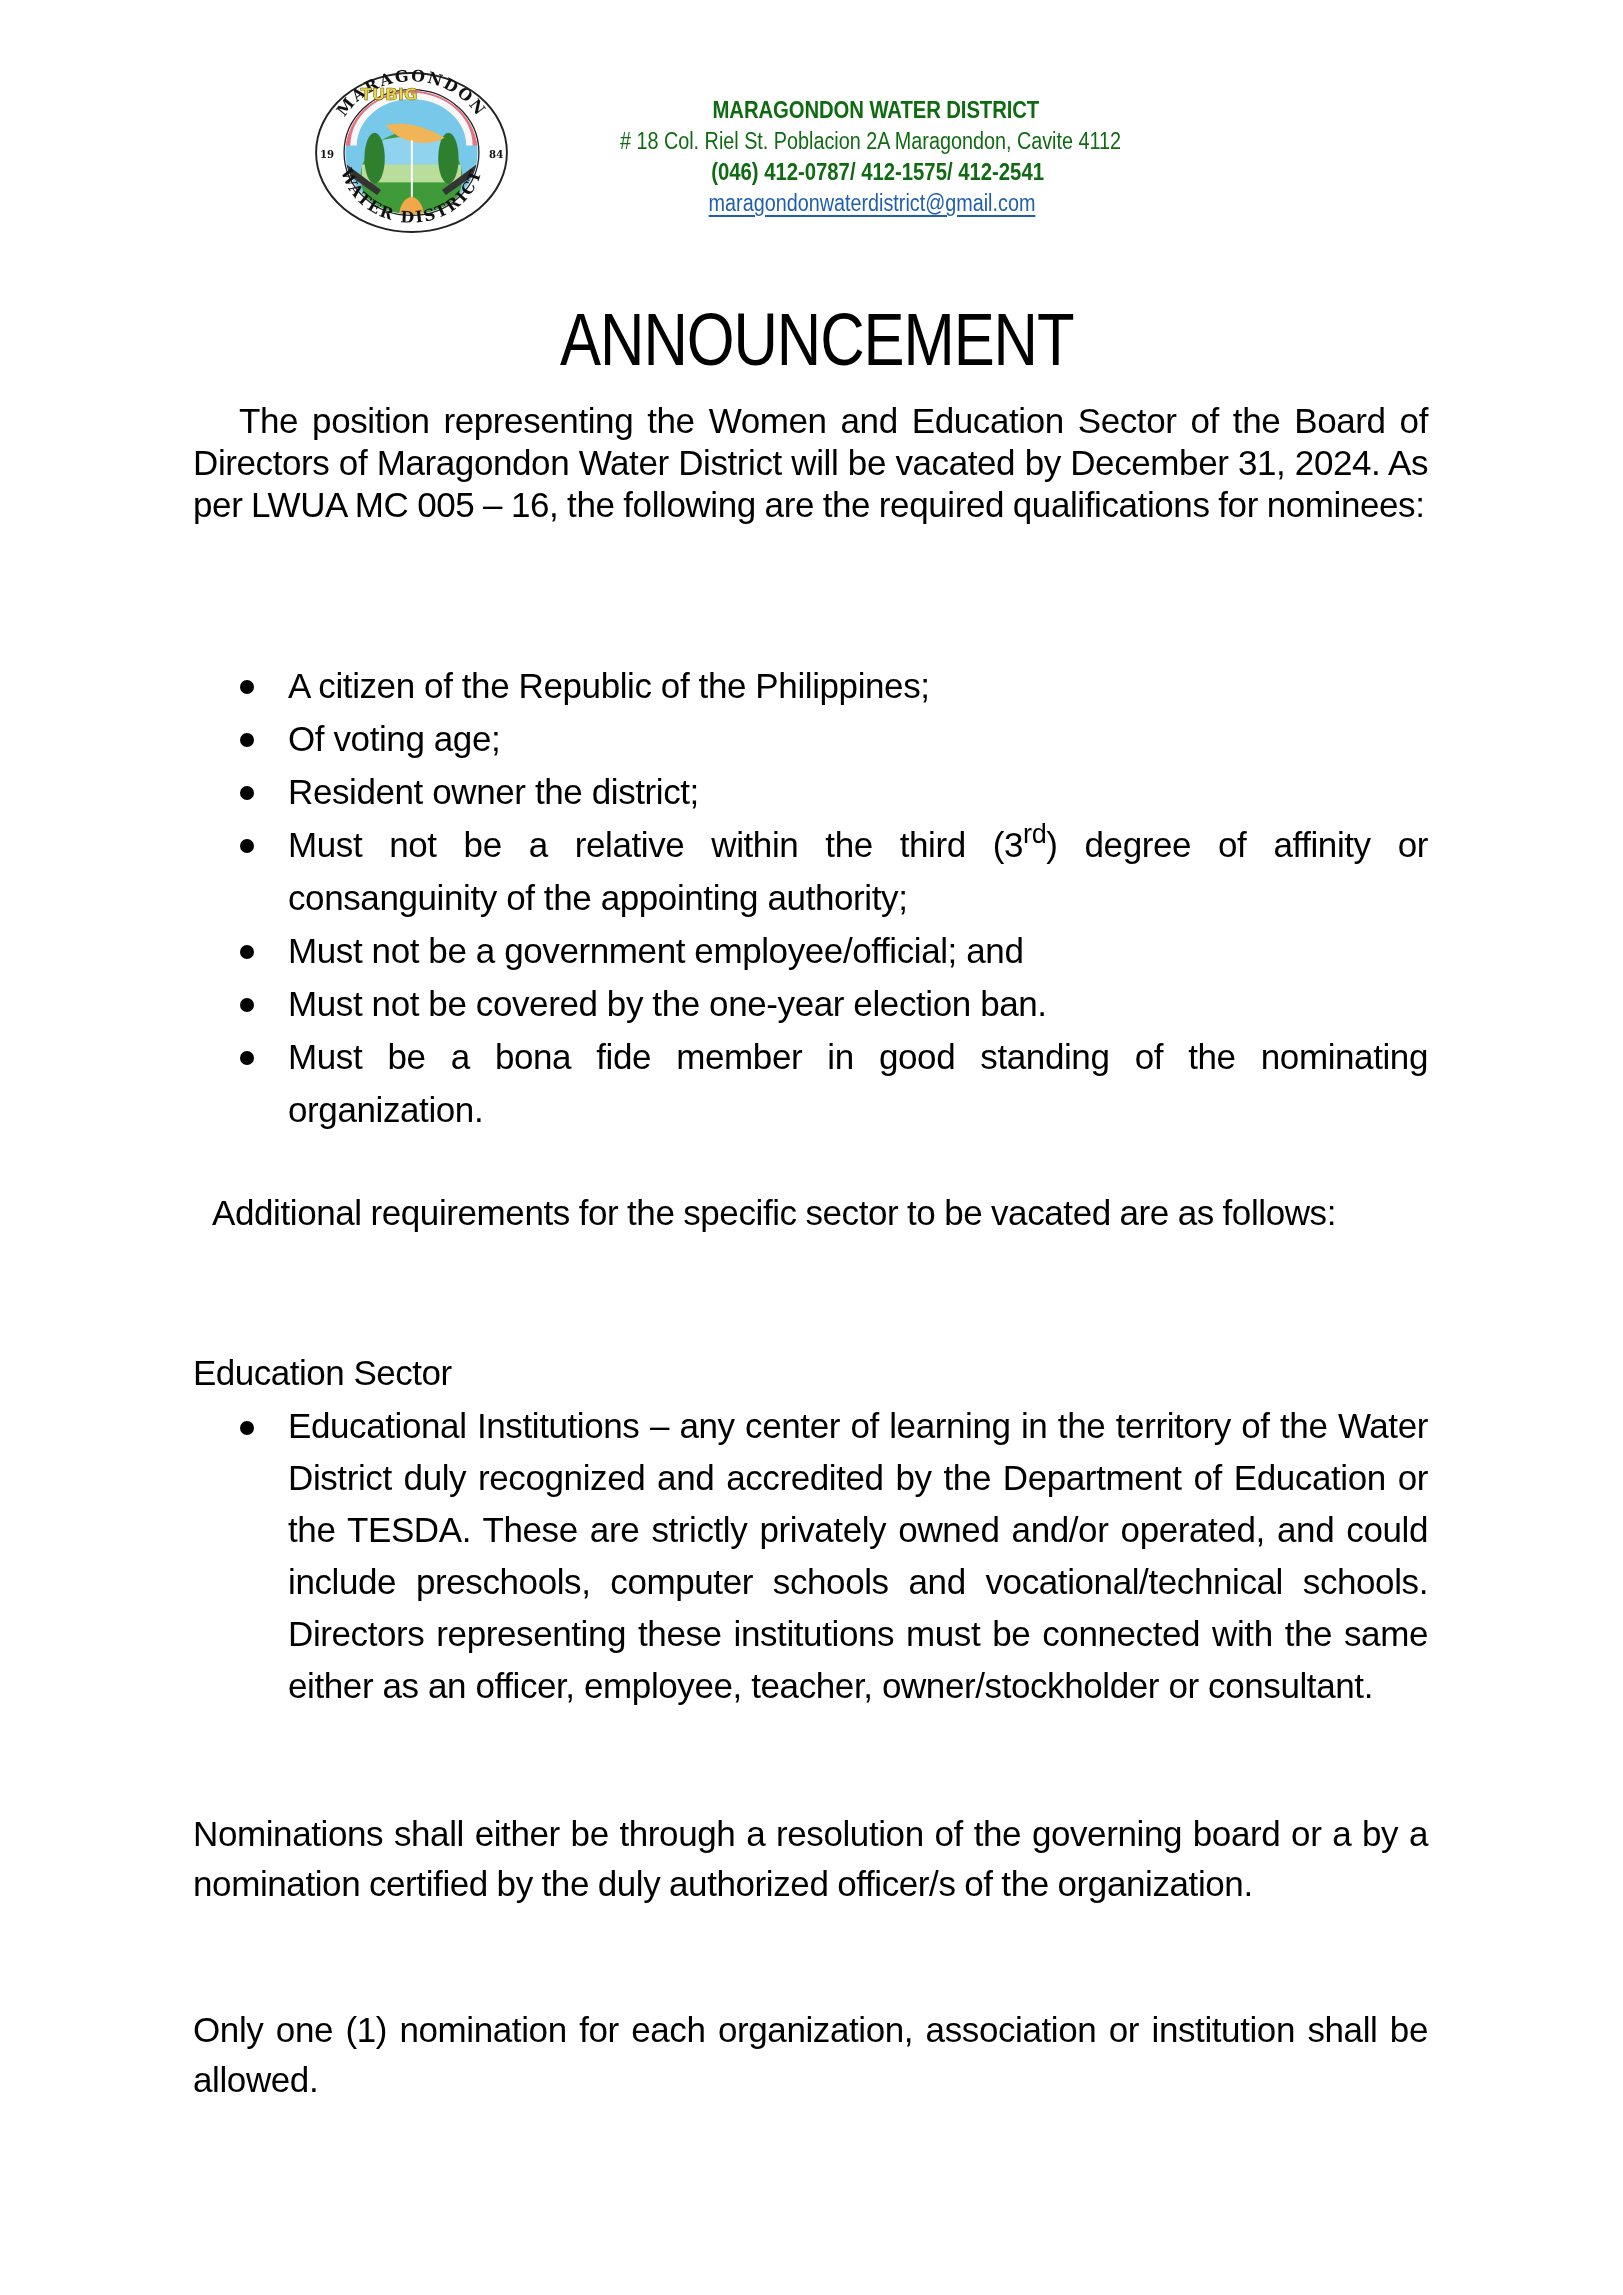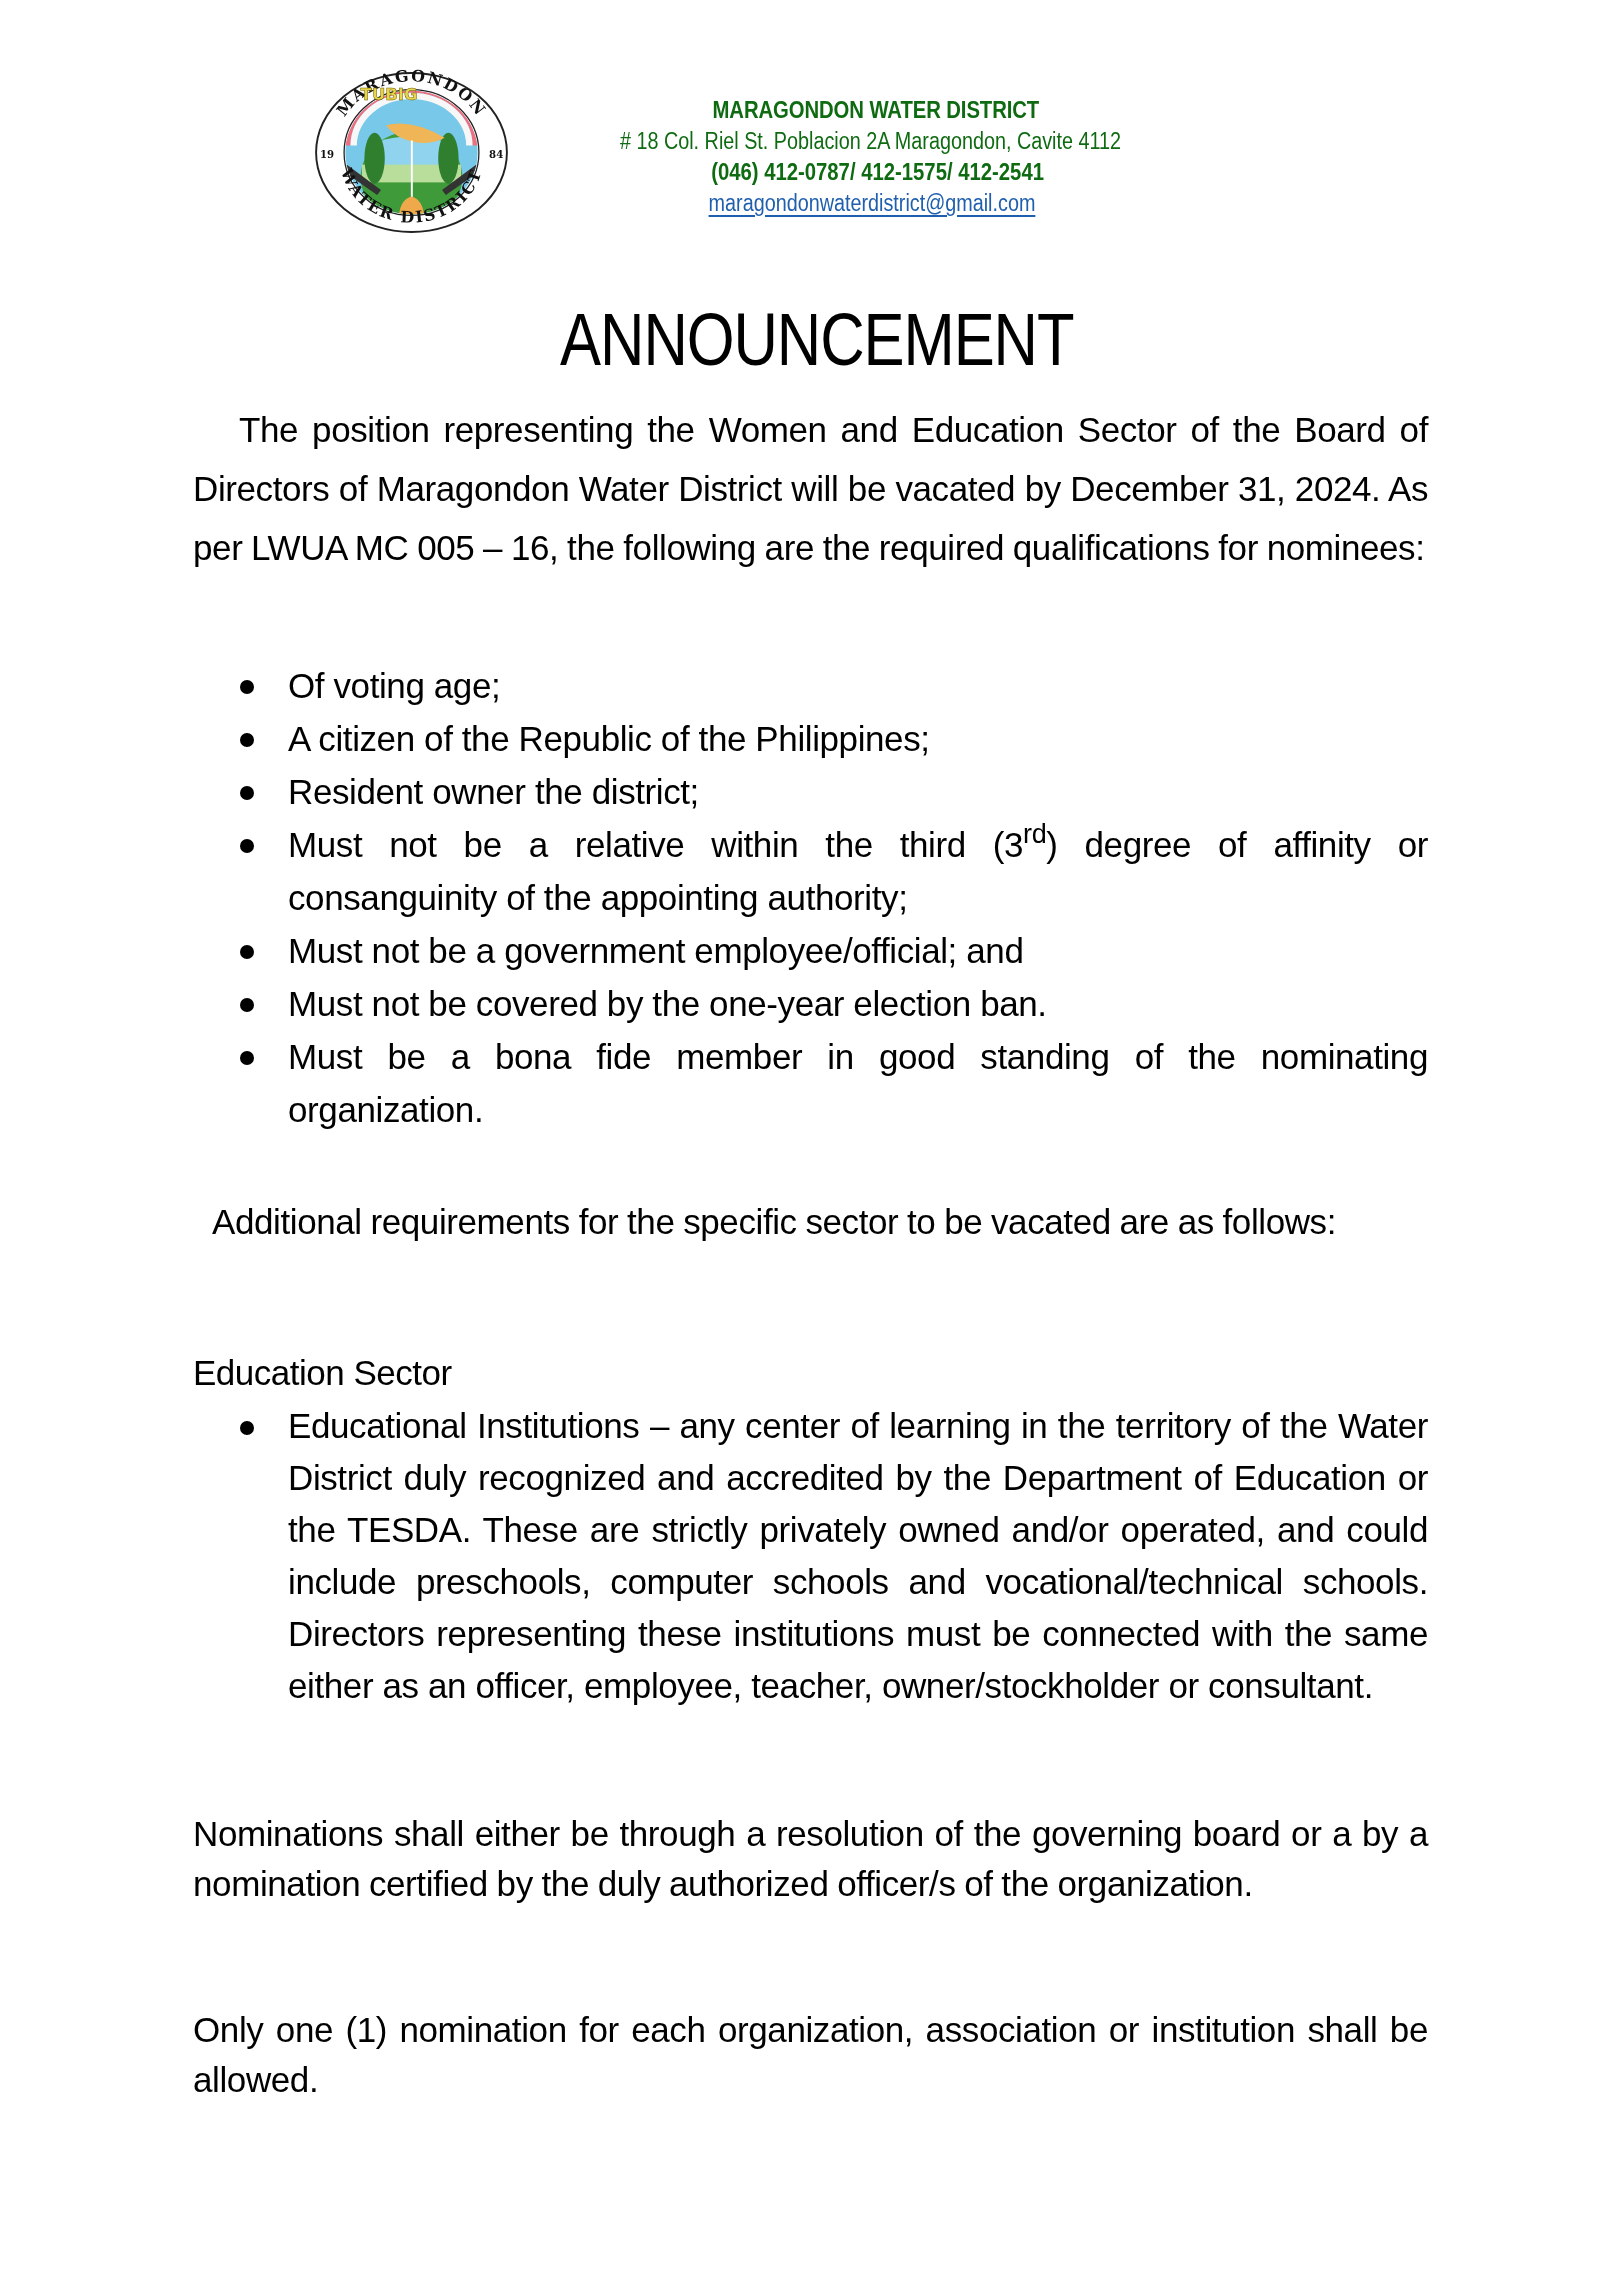--- a/index.html
+++ b/index.html
@@ -15,21 +15,21 @@
   .lh-phone { font-weight: bold; font-size: 23.6px; transform: scaleX(0.86); transform-origin: center; padding-left: 42px; }
   .lh-email { font-size: 23px; color: #1f5fae; text-decoration: underline; text-decoration-thickness: 1.9px; text-underline-offset: 3.8px; transform: scaleX(0.86); transform-origin: center; padding-left: 29px; }
 
   
   .title { position: absolute; left: 0; width: 1623px; top: 298px; text-align: center;
            font-weight: normal; font-size: 75px; line-height: 83px; letter-spacing: -1.3px; }
   .title span { display: inline-block; transform: scaleX(0.82); transform-origin: center; padding-left: 14px; }
 
   
   .body { position: absolute; left: 193px; width: 1235px; font-size: 35px; }
-  .para { text-align: justify; line-height: 59px; margin: 0; word-spacing: -0.6px; }
+  .para { text-align: justify; line-height: 42px; margin: 0; word-spacing: -0.6px; }
   .indent { text-indent: 46px; }
   .compress { letter-spacing: -0.4px; }
 
   .list { list-style: none; margin: 0; padding: 0; }
   .list li { position: relative; padding-left: 95px; line-height: 53px; text-align: justify; letter-spacing: -0.4px; }
   .bullet { position: absolute; left: 47px; top: 21px; width: 14px; height: 14px; border-radius: 50%; background: #000; }
   sup.ord { font-size: 27px; vertical-align: 14px; line-height: 0; }
 
   .heading { font-weight: normal; font-size: 35px; line-height: 51px; letter-spacing: -0.5px; }
   .edu-list li { line-height: 52px; }
@@ -85,22 +85,22 @@
 <div class="title">
   <span>ANNOUNCEMENT</span>
 </div>
 
 <div class="body" style="top:400px;">
   <p class="para indent compress">The position representing the Women and Education Sector of the Board of Directors of Maragondon Water District will be vacated by December 31, 2024. As per LWUA MC 005 – 16, the following are the required qualifications for nominees:</p>
 </div>
 
 <div class="body" style="top:659px;">
   <ul class="list">
+    <li><span class="bullet"></span><span>A citizen of the Republic of the Philippines;</span></li>
     <li><span class="bullet"></span><span>Of voting age;</span></li>
-    <li><span class="bullet"></span><span>A citizen of the Republic of the Philippines;</span></li>
     <li><span class="bullet"></span><span>Resident owner the district;</span></li>
     <li><span class="bullet"></span><span>Must not be a relative within the third (3</span><sup class="ord">rd</sup><span>) degree of affinity or consanguinity of the appointing authority;</span></li>
     <li><span class="bullet"></span><span>Must not be a government employee/official; and</span></li>
     <li><span class="bullet"></span><span>Must not be covered by the one-year election ban.</span></li>
     <li><span class="bullet"></span><span>Must be a bona fide member in good standing of the nominating organization.</span></li>
   </ul>
 </div>
 
 <div class="body" style="top:1192px;margin-left:19px;">
   <p class="para compress">Additional requirements for the specific sector to be vacated are as follows:</p>

